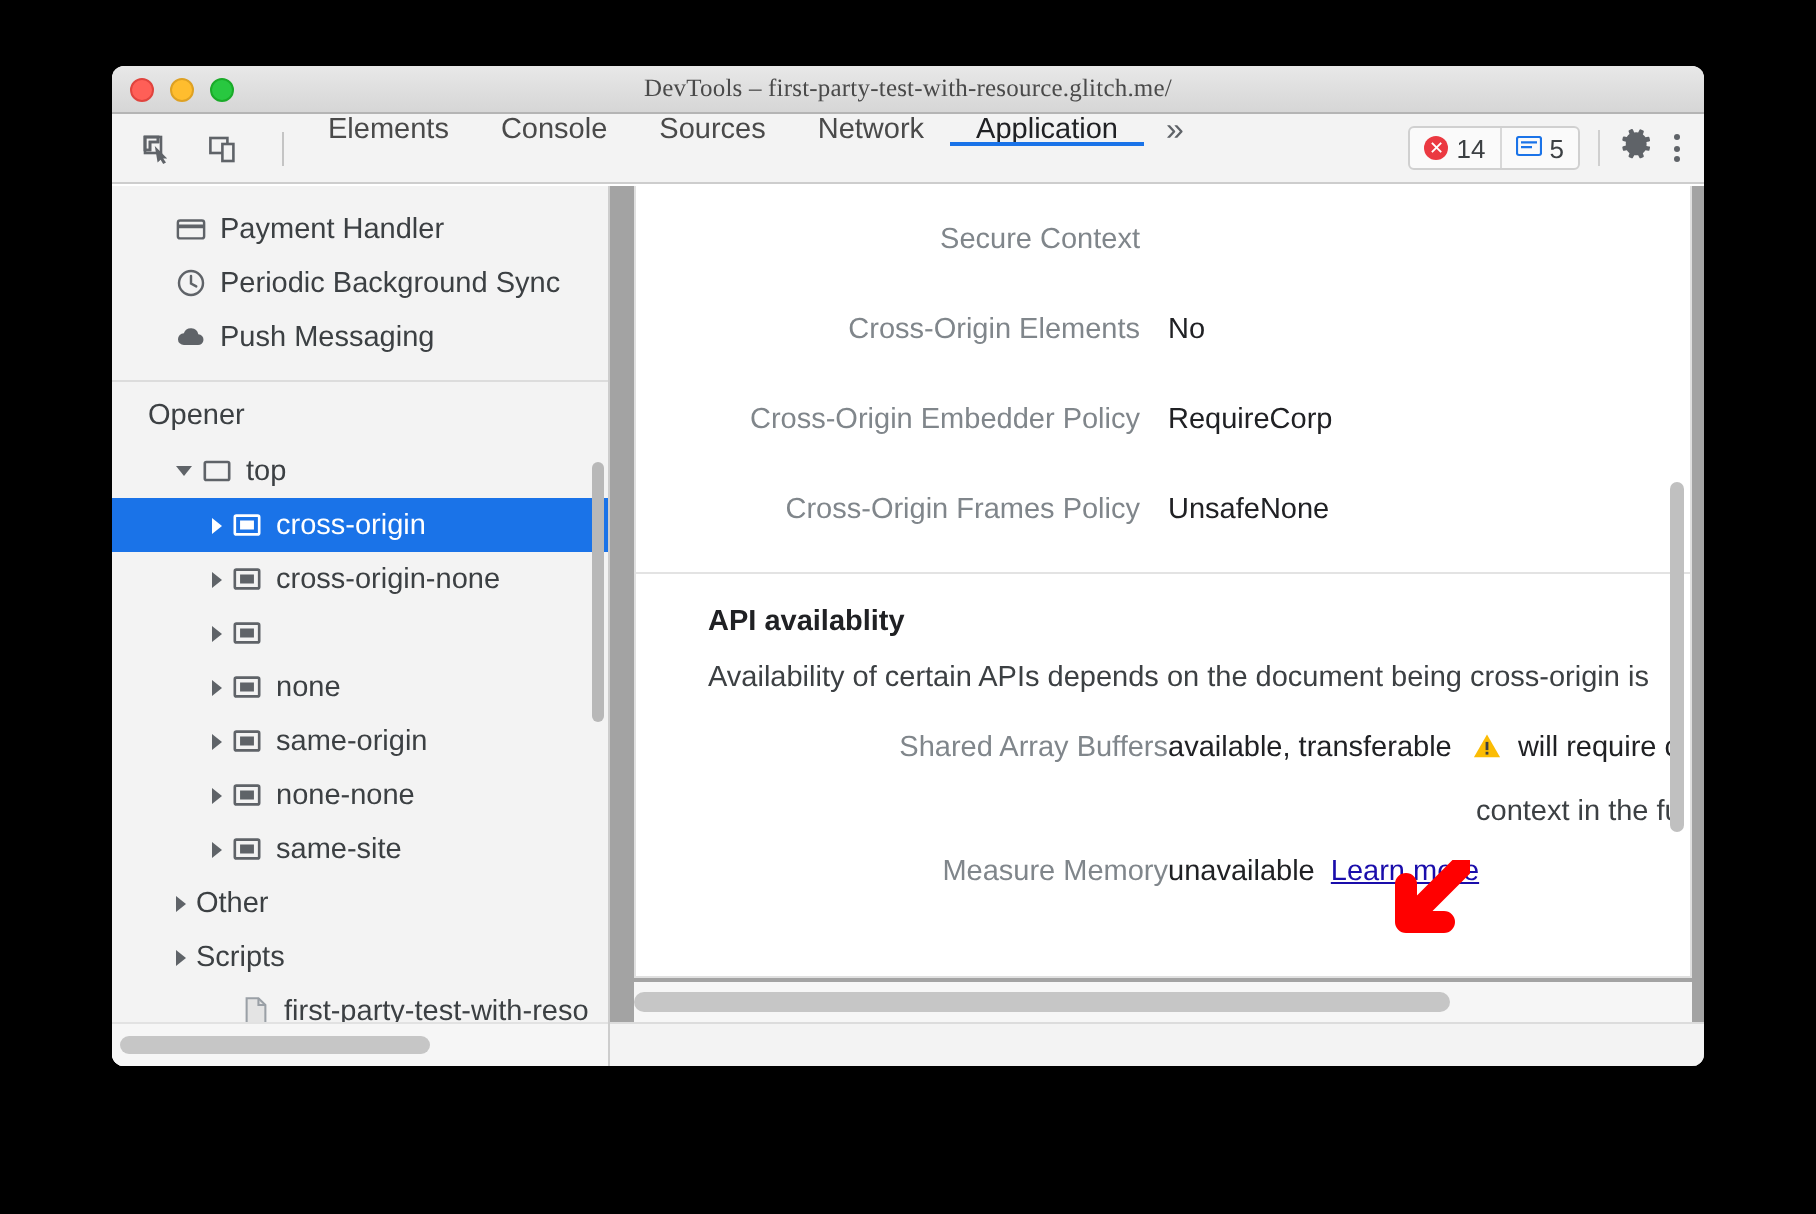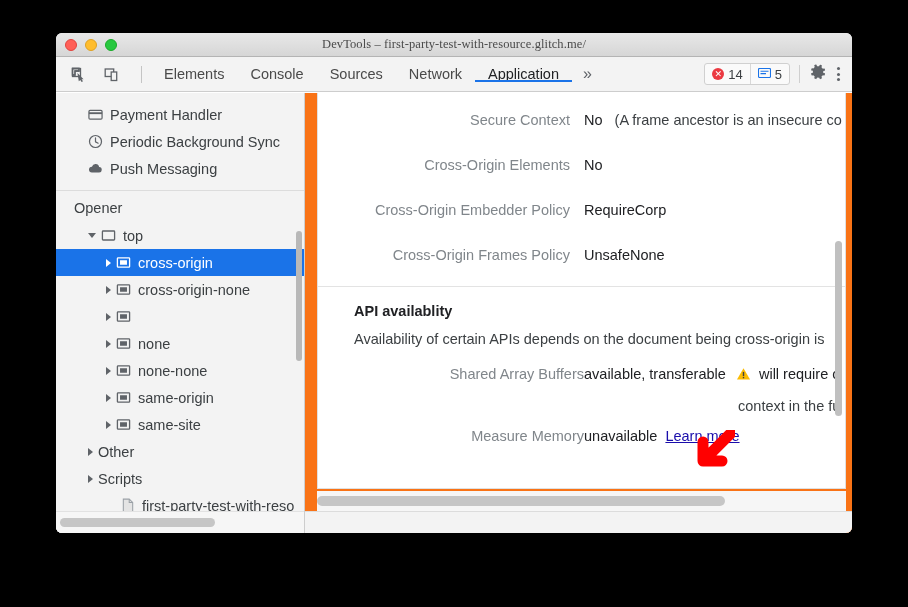--- a/index.html
+++ b/index.html
@@ -59,21 +59,21 @@
   }
   .tool-icons { display: flex; align-items: center; padding-left: 10px; gap: 9px; }
   .tool-icon {
     width: 24px; height: 24px;
     display: flex; align-items: center; justify-content: center;
     border-radius: 2px;
   }
   .tb-sep {
     width: 1px; height: 17px; background: #c4c4c4; margin: 0 9px;
   }
-  .tabs { display: flex; align-items: center; height: 100%; }
+  .tabs { display: flex; align-items: flex-start; height: 100%; }
   .tab {
     display: flex; align-items: center;
     padding: 0 13px;
     font-size: 14.5px;
     color: #4a4a4a;
     position: relative;
     white-space: nowrap;
   }
   .tab.active { color: #202124; }
   .tab.active::after {
@@ -195,21 +195,21 @@
     left: 4px; top: 6px;
     width: 155px; height: 9px;
     background: #c6c6c6;
     border-radius: 5px;
   }
 
   
   .main {
     flex: 1;
     position: relative;
-    background: #f97316;
+    background: #a3a3a3;
     overflow: hidden;
   }
   .panel {
     position: absolute;
     left: 12px; top: 0px; right: 6px; bottom: 44px;
     background: #fff;
     border: 1px solid #e0e0e0;
     border-top: none;
     overflow: hidden;
   }
@@ -485,32 +485,32 @@
         </div>
 
         <div class="side-row indent3">
           <span class="tri"></span>
           <span class="ico">
             <svg width="15" height="15" viewBox="0 0 16 16">
               <rect x="1.5" y="3" width="13" height="10" rx="0.8" fill="none" stroke="#5f6368" stroke-width="1.4"></rect>
               <rect x="4.3" y="5.6" width="7.4" height="4.8" fill="#5f6368"></rect>
             </svg>
           </span>
-          <span>none-none</span>
+          <span>same-origin</span>
         </div>
 
         <div class="side-row indent3">
           <span class="tri"></span>
           <span class="ico">
             <svg width="15" height="15" viewBox="0 0 16 16">
               <rect x="1.5" y="3" width="13" height="10" rx="0.8" fill="none" stroke="#5f6368" stroke-width="1.4"></rect>
               <rect x="4.3" y="5.6" width="7.4" height="4.8" fill="#5f6368"></rect>
             </svg>
           </span>
-          <span>same-origin</span>
+          <span>none-none</span>
         </div>
 
         <div class="side-row indent3">
           <span class="tri"></span>
           <span class="ico">
             <svg width="15" height="15" viewBox="0 0 16 16">
               <rect x="1.5" y="3" width="13" height="10" rx="0.8" fill="none" stroke="#5f6368" stroke-width="1.4"></rect>
               <rect x="4.3" y="5.6" width="7.4" height="4.8" fill="#5f6368"></rect>
             </svg>
           </span>
@@ -543,24 +543,20 @@
         <div class="side-hscroll-thumb"></div>
       </div>
     </div>
 
     <div class="main">
       <div class="panel">
 
         <div class="info-rows">
           <div class="info-row">
             <div class="info-label">Secure Context</div>
-            <div class="info-value">
-              <span>No</span>
-              <span class="info-note" style="margin-left:8px">(A frame ancestor is an insecure co</span>
-            </div>
           </div>
           <div class="info-row">
             <div class="info-label">Cross-Origin Elements</div>
             <div class="info-value">No</div>
           </div>
           <div class="info-row">
             <div class="info-label">Cross-Origin Embedder Policy</div>
             <div class="info-value">RequireCorp</div>
           </div>
           <div class="info-row">

